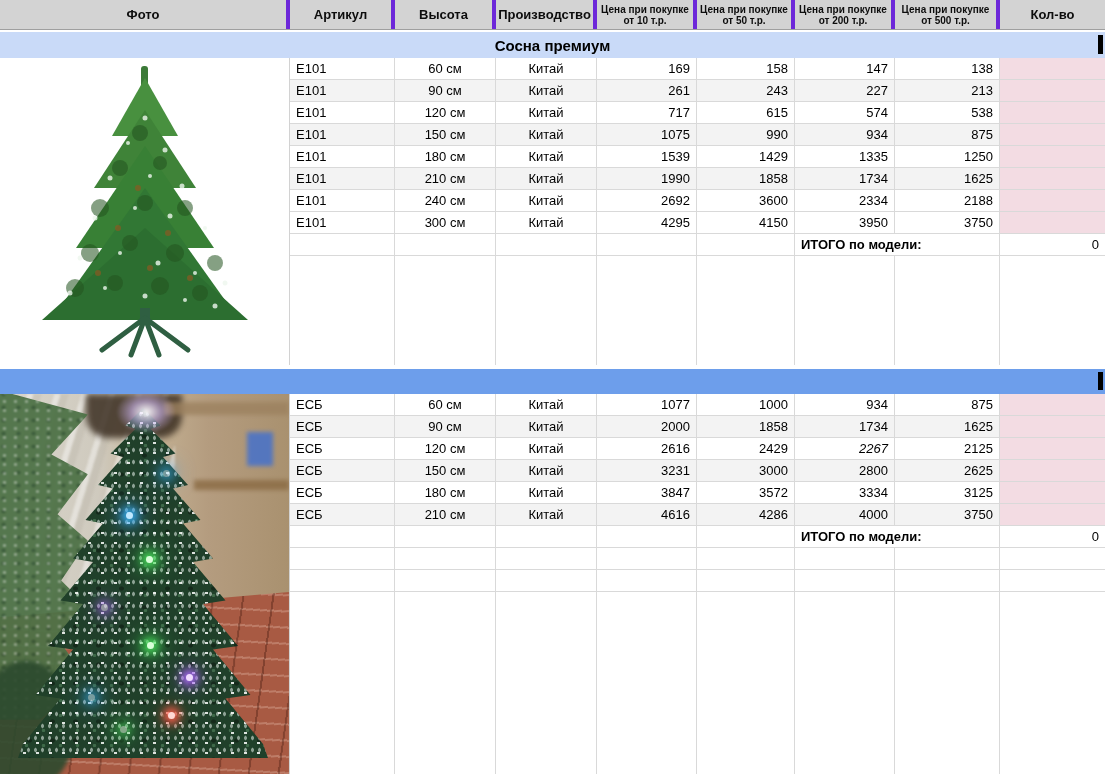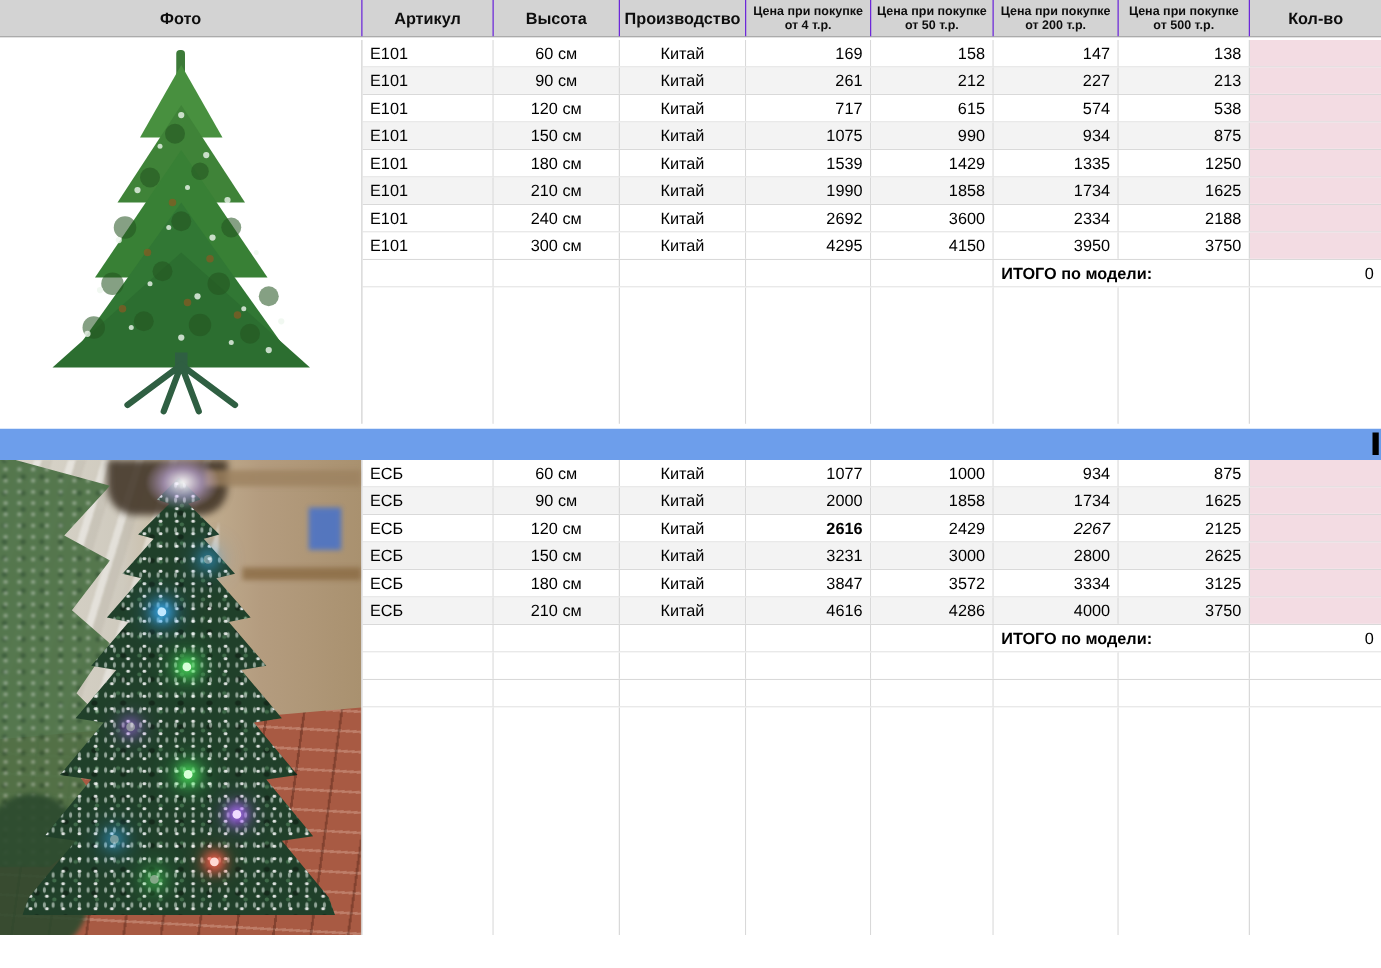--- a/index.html
+++ b/index.html
@@ -1,20 +1,20 @@
 <!DOCTYPE html>
 <html><head>
 <meta charset="utf-8">
 <style>
   html,body{margin:0;padding:0;background:#fff;}
   .sheet{position:relative;width:1105px;height:774px;background:#fff;overflow:hidden;
          font-family:"Liberation Sans",sans-serif;color:#000;}
   
   .header-row{display:flex;height:30px;background:#d3d3d3;border-bottom:1px solid #9f9f9f;box-sizing:border-box;}
-  .hcell{box-sizing:border-box;border-right:1px solid #6d28d9;display:flex;flex-direction:column;
+  .hcell{box-sizing:border-box;border-right:4px solid #6d28d9;display:flex;flex-direction:column;
          align-items:center;justify-content:center;font-weight:bold;font-size:13px;line-height:14px;color:#0d0d0d;}
   .hcell:last-child{border-right:none;}
   .hcell.small{font-size:10px;line-height:11px;}
   .gap{height:2px;background:#fff;}
   .gap2{height:4px;background:#fff;}
   
   .banner{position:relative;display:flex;align-items:center;justify-content:center;font-weight:bold;font-size:15px;}
   .banner.light{height:26px;background:#c9daf8;color:#000;}
   .banner.blue{height:25px;background:#6d9eeb;color:#16305c;}
   .banner .mark{position:absolute;right:2px;top:3px;width:5px;height:calc(100% - 7px);background:#000;}
@@ -83,40 +83,44 @@
         <span>Артикул</span>
       </div>
       <div class="hcell" style="width: 101px;">
         <span>Высота</span>
       </div>
       <div class="hcell" style="width: 101px;">
         <span>Производство</span>
       </div>
       <div class="hcell small" style="width: 100px;">
         <span>Цена при покупке</span>
-        <span>от 4 т.р.</span>
+        <span>от 10 т.р.</span>
       </div>
       <div class="hcell small" style="width: 98px;">
         <span>Цена при покупке</span>
         <span>от 50 т.р.</span>
       </div>
       <div class="hcell small" style="width: 100px;">
         <span>Цена при покупке</span>
         <span>от 200 т.р.</span>
       </div>
       <div class="hcell small" style="width: 105px;">
         <span>Цена при покупке</span>
         <span>от 500 т.р.</span>
       </div>
       <div class="hcell" style="width: 105px;">
         <span>Кол-во</span>
       </div>
     </div>
   <div class="gap"></div>
 
+  <div class="banner light">
+    <span>Сосна премиум</span>
+    <i class="mark"></i>
+  </div>
   <div class="body">
     <div class="photo-cell" style="height:307px">
       <svg class="pine-svg" width="290" height="307" viewBox="0 0 290 307">
         <rect x="141" y="8" width="7" height="28" rx="3" fill="#3c7a38"></rect>
         <polygon points="145,20 178,78 112,78" fill="#48903f"></polygon>
         <polygon points="145,52 196,130 94,130" fill="#3f8338"></polygon>
         <polygon points="145,88 214,190 76,190" fill="#388035"></polygon>
         <polygon points="145,130 232,252 58,252" fill="#317734"></polygon>
         <polygon points="145,170 248,262 42,262" fill="#2c6e30"></polygon>
         <g fill="#23531f" opacity="0.55">
@@ -178,21 +182,21 @@
           <div class="cell ar" style="width: 98px;">158</div>
           <div class="cell ar" style="width: 100px;">147</div>
           <div class="cell ar" style="width: 105px;">138</div>
           <div class="cell ar qty" style="width: 105px;"></div>
         </div>
         <div class="row shaded">
           <div class="cell al" style="width: 105px;">Е101</div>
           <div class="cell ac" style="width: 101px;">90 см</div>
           <div class="cell ac" style="width: 101px;">Китай</div>
           <div class="cell ar" style="width: 100px;">261</div>
-          <div class="cell ar" style="width: 98px;">212</div>
+          <div class="cell ar" style="width: 98px;">243</div>
           <div class="cell ar" style="width: 100px;">227</div>
           <div class="cell ar" style="width: 105px;">213</div>
           <div class="cell ar qty" style="width: 105px;"></div>
         </div>
         <div class="row">
           <div class="cell al" style="width: 105px;">Е101</div>
           <div class="cell ac" style="width: 101px;">120 см</div>
           <div class="cell ac" style="width: 101px;">Китай</div>
           <div class="cell ar" style="width: 100px;">717</div>
           <div class="cell ar" style="width: 98px;">615</div>
@@ -320,21 +324,21 @@
           <div class="cell ar" style="width: 100px;">2000</div>
           <div class="cell ar" style="width: 98px;">1858</div>
           <div class="cell ar" style="width: 100px;">1734</div>
           <div class="cell ar" style="width: 105px;">1625</div>
           <div class="cell ar qty" style="width: 105px;"></div>
         </div>
         <div class="row">
           <div class="cell al" style="width: 105px;">ЕСБ</div>
           <div class="cell ac" style="width: 101px;">120 см</div>
           <div class="cell ac" style="width: 101px;">Китай</div>
-          <div class="cell ar" style="width: 100px; font-weight: bold;">2616</div>
+          <div class="cell ar" style="width: 100px;">2616</div>
           <div class="cell ar" style="width: 98px;">2429</div>
           <div class="cell ar" style="width: 100px; font-style: italic;">2267</div>
           <div class="cell ar" style="width: 105px;">2125</div>
           <div class="cell ar qty" style="width: 105px;"></div>
         </div>
         <div class="row shaded">
           <div class="cell al" style="width: 105px;">ЕСБ</div>
           <div class="cell ac" style="width: 101px;">150 см</div>
           <div class="cell ac" style="width: 101px;">Китай</div>
           <div class="cell ar" style="width: 100px;">3231</div>

